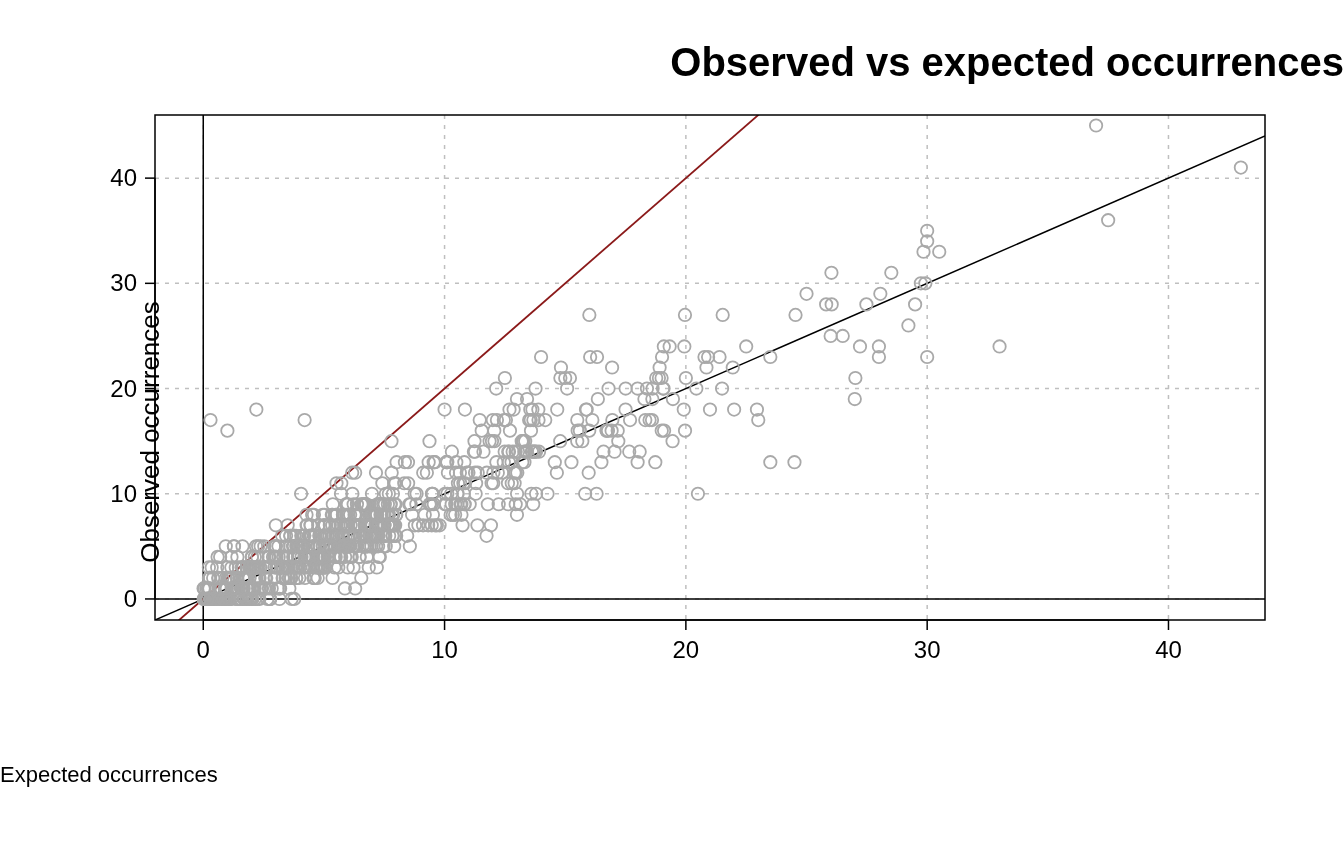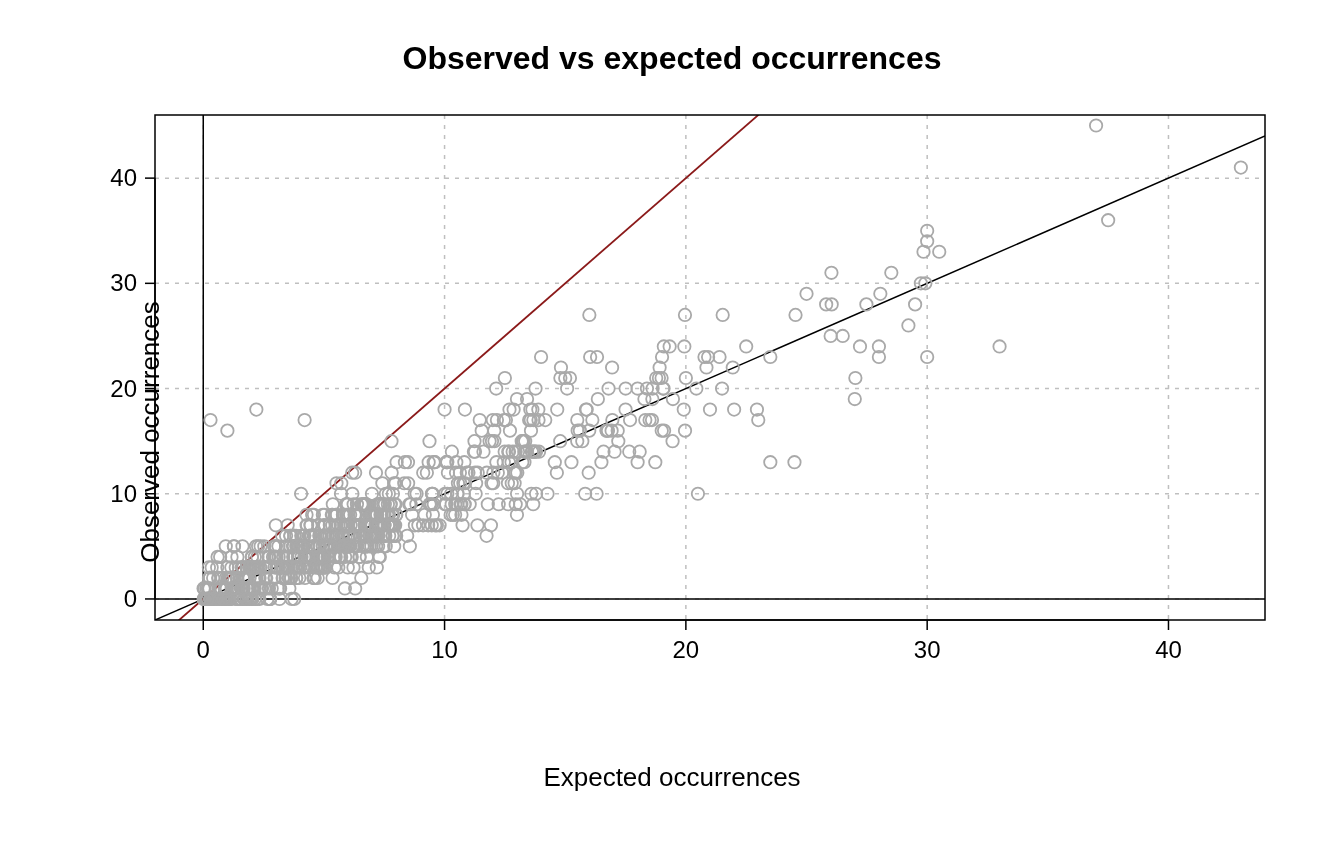--- a/index.html
+++ b/index.html
@@ -12,31 +12,31 @@
   }
   .chart-wrap {
     position: relative;
     width: 1344px;
     height: 864px;
   }
   .chart-title {
     position: absolute;
     left: 0; right: 0;
     top: 40px;
-    text-align: center;
-    font-size: 32px;
+    text-align: right;
+    font-size: 40px;
     font-weight: bold;
     color: #000;
   }
   .xlabel {
     position: absolute;
     left: 0; right: 0;
     top: 762px;
-    text-align: center;
-    font-size: 26px;
+    text-align: left;
+    font-size: 22px;
     color: #000;
   }
   .ylabel {
     position: absolute;
     left: 20px;
     top: 50%;
     transform: translateY(-50%) rotate(-90deg);
     transform-origin: center;
     font-size: 26px;
     color: #000;

